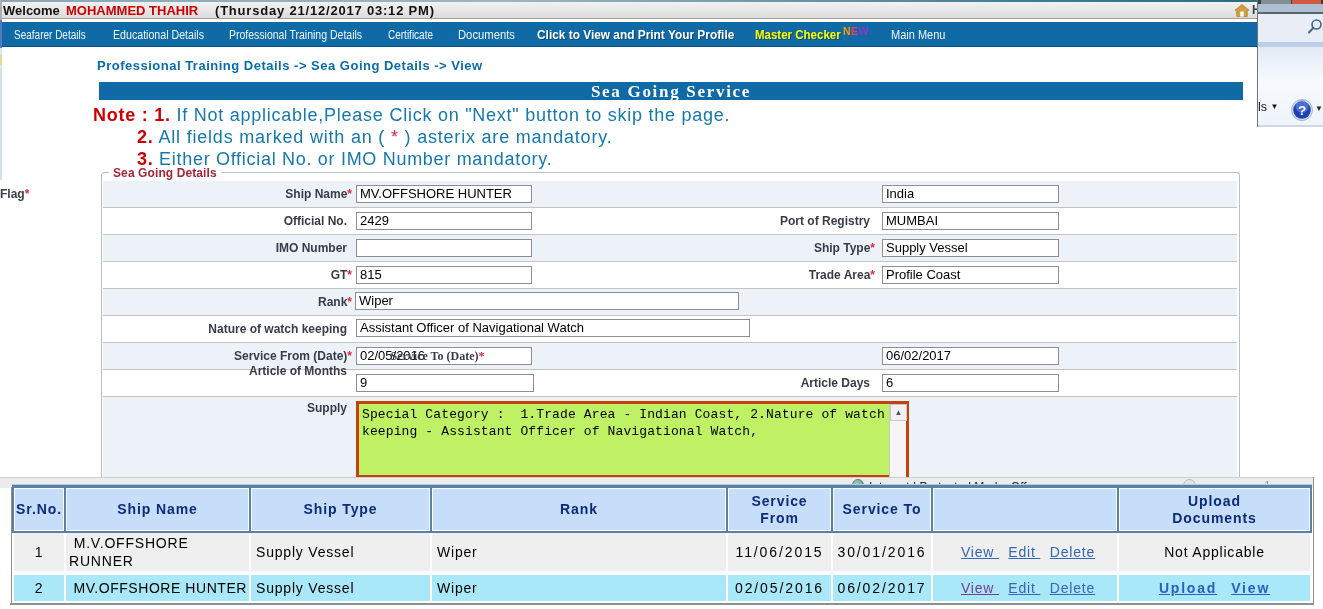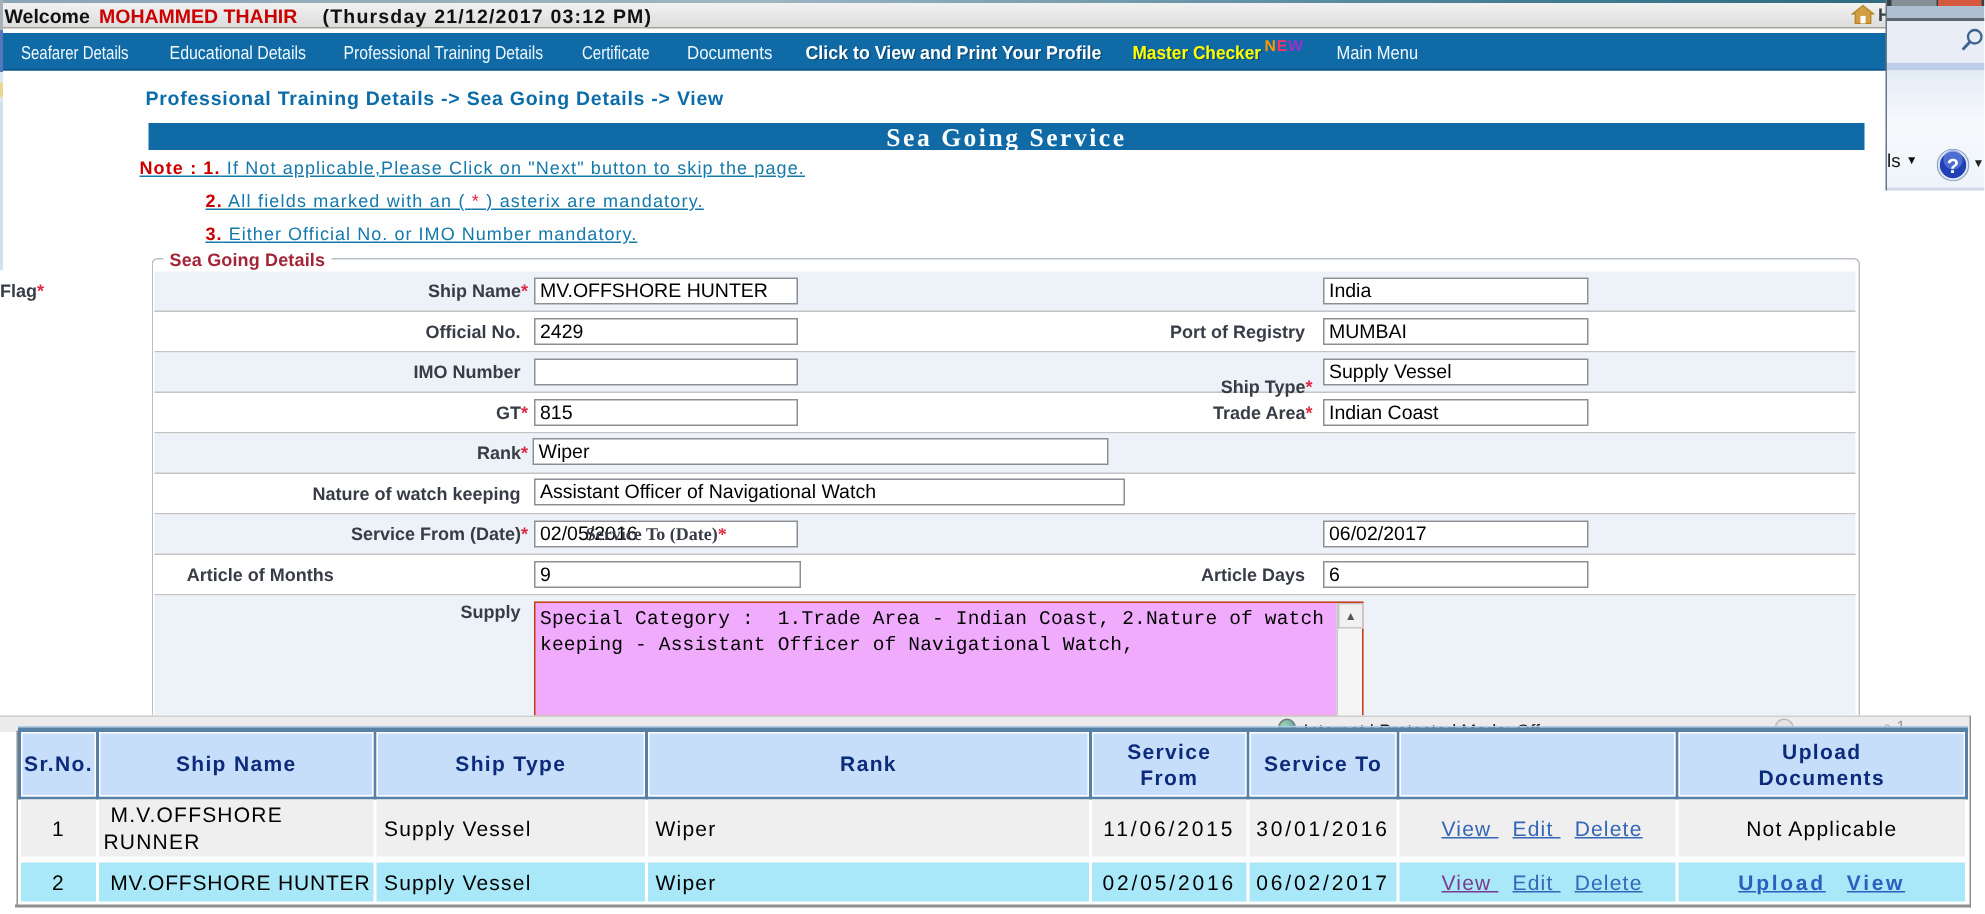--- a/index.html
+++ b/index.html
@@ -9,21 +9,21 @@
 
 #popup { left:2px; top:0; width:1256px; height:478px; background:#fff; }
 #topline { left:0; top:0; width:1256px; height:2px; background:linear-gradient(90deg,#8aa6b4,#9db6c3 40%,#457e94 80%,#2e6b80); }
 #titlebar { left:0; top:2px; width:1256px; height:17px; background:linear-gradient(#f2f2f2,#dcdcdc); border-bottom:1px solid #a8a29a; font-size:13px; font-weight:bold; color:#111; line-height:17px; white-space:nowrap; }
 #titlebar .red { color:#cc0000; }
 #navbar { left:0; top:22px; width:1256px; height:25px; background:#0f6aa5; border-bottom:1px solid #0a5283; }
 .nav { position:absolute; top:0; height:25px; line-height:27px; font-size:12.5px; color:#eef8ff; white-space:nowrap; transform-origin:0 50%; }
 
 .crumb { left:95px; top:58px; font-size:13px; font-weight:bold; color:#0a6ca8; letter-spacing:0.5px; }
 #hdrbar { left:97px; top:82px; width:1144px; height:18px; background:#0f6aa5; color:#fff; font-family:"Liberation Serif",serif; font-weight:bold; font-size:17px; line-height:19px; text-align:center; letter-spacing:1.7px; }
-.note { font-size:12px; color:#1579ab; white-space:nowrap;text-decoration:underline; }
+.note { font-size:18px; color:#1579ab; white-space:nowrap; }
 .note b { color:#cc0000; }
 
 #fieldset { left:101px; top:172px; width:1139px; height:306px; border:1px solid #b9bfc7; border-bottom:none; border-radius:4px 4px 0 0; }
 #legend { left:109px; top:166px; font-size:12px; font-weight:bold; color:#a32638; background:#fff; padding:0 4px; letter-spacing:0.1px; }
 .frow { left:103px; width:1134px; border-bottom:1px solid #c3c3c3; }
 .blue { background:#edf1f8; }
 .white { background:#ffffff; }
 .lbl { position:absolute; font-size:12px; font-weight:bold; color:#383c46; white-space:nowrap; }
 .inp { position:absolute; height:18px; border:1px solid #8b8f94; background:#fff; font-size:13px; color:#000; line-height:16px; padding-left:3px; white-space:nowrap; overflow:hidden; }
 
@@ -109,46 +109,46 @@
   <div class="abs lbl" style="top:187px;left:0;width:875px;">Flag<span style="color:#e02840;">*</span></div>
   <div class="abs inp" style="left:882px;top:185px;width:177px;">India</div>
 
   <div class="abs lbl" style="top:214px;left:0;width:347px;text-align:right;">Official No.</div>
   <div class="abs inp" style="left:356px;top:212px;width:176px;">2429</div>
   <div class="abs lbl" style="top:214px;left:0;width:870px;text-align:right;">Port of Registry</div>
   <div class="abs inp" style="left:882px;top:212px;width:177px;">MUMBAI</div>
 
   <div class="abs lbl" style="top:241px;left:0;width:347px;text-align:right;">IMO Number</div>
   <div class="abs inp" style="left:356px;top:239px;width:176px;"></div>
-  <div class="abs lbl" style="top:251px;left:0;width:875px;text-align:right;">Ship Type<span style="color:#e02840;">*</span></div>
+  <div class="abs lbl" style="top:241px;left:0;width:875px;text-align:right;">Ship Type<span style="color:#e02840;">*</span></div>
   <div class="abs inp" style="left:882px;top:239px;width:177px;">Supply Vessel</div>
 
   <div class="abs lbl" style="top:268px;left:0;width:352px;text-align:right;">GT<span style="color:#e02840;">*</span></div>
   <div class="abs inp" style="left:356px;top:266px;width:176px;">815</div>
   <div class="abs lbl" style="top:268px;left:0;width:875px;text-align:right;">Trade Area<span style="color:#e02840;">*</span></div>
-  <div class="abs inp" style="left:882px;top:266px;width:177px;">Indian Coast</div>
+  <div class="abs inp" style="left:882px;top:266px;width:177px;">Profile Coast</div>
 
   <div class="abs lbl" style="top:295px;left:0;width:352px;text-align:right;">Rank<span style="color:#e02840;">*</span></div>
   <div class="abs inp" style="left:355px;top:292px;width:384px;">Wiper</div>
 
   <div class="abs lbl" style="top:322px;left:0;width:347px;text-align:right;">Nature of watch keeping</div>
   <div class="abs inp" style="left:356px;top:319px;width:394px;">Assistant Officer of Navigational Watch</div>
 
   <div class="abs lbl" style="top:349px;left:0;width:352px;text-align:right;padding-left:46px;">Service From (Date)<span style="color:#e02840;">*</span></div>
   <div class="abs inp" style="left:356px;top:347px;width:176px;">02/05/2016</div>
   <div class="abs lbl" style="top:349px;left:0;width:875px;text-align:center;font-family:Liberation Serif, serif;">Service To (Date)<span style="color:#e02840;">*</span></div>
   <div class="abs inp" style="left:882px;top:347px;width:177px;">06/02/2017</div>
 
-  <div class="abs lbl" style="top:376px;left:0;width:347px;text-align:center;">Article of Months</div>
+  <div class="abs lbl" style="top:364px;left:0;width:347px;text-align:right;">Article of Months</div>
   <div class="abs inp" style="left:356px;top:374px;width:178px;">9</div>
   <div class="abs lbl" style="top:376px;left:0;width:870px;text-align:right;">Article Days</div>
   <div class="abs inp" style="left:882px;top:374px;width:177px;">6</div>
 
   <div class="abs lbl" style="top:401px;left:0;width:347px;text-align:right;">Supply</div>
-  <div class="abs" style="left:356px;top:401px;width:553px;height:77px;border:1px solid #c2410c;background:#f0abfc;">
+  <div class="abs" style="left:356px;top:401px;width:553px;height:77px;border:3px solid #c2410c;background:#bef264;">
     <div style="position:absolute;left:3px;top:2px;font-family:'Liberation Mono',monospace;font-size:13px;letter-spacing:0.12px;line-height:17px;color:#000;white-space:pre;">Special Category :  1.Trade Area - Indian Coast, 2.Nature of watch
 keeping - Assistant Officer of Navigational Watch,</div>
 
     <div style="position:absolute;right:0;top:0;width:17px;height:76px;background:#f5f5f5;border-left:1px solid #c8c8c8;">
       <div style="position:absolute;top:0;left:0;width:17px;height:17px;background:#f1f1f1;border:1px solid #c8c8c8;color:#555;font-size:8px;line-height:15px;text-align:center;">▲</div>
     </div>
   </div>
 </div>
 
 <div id="chrome">

